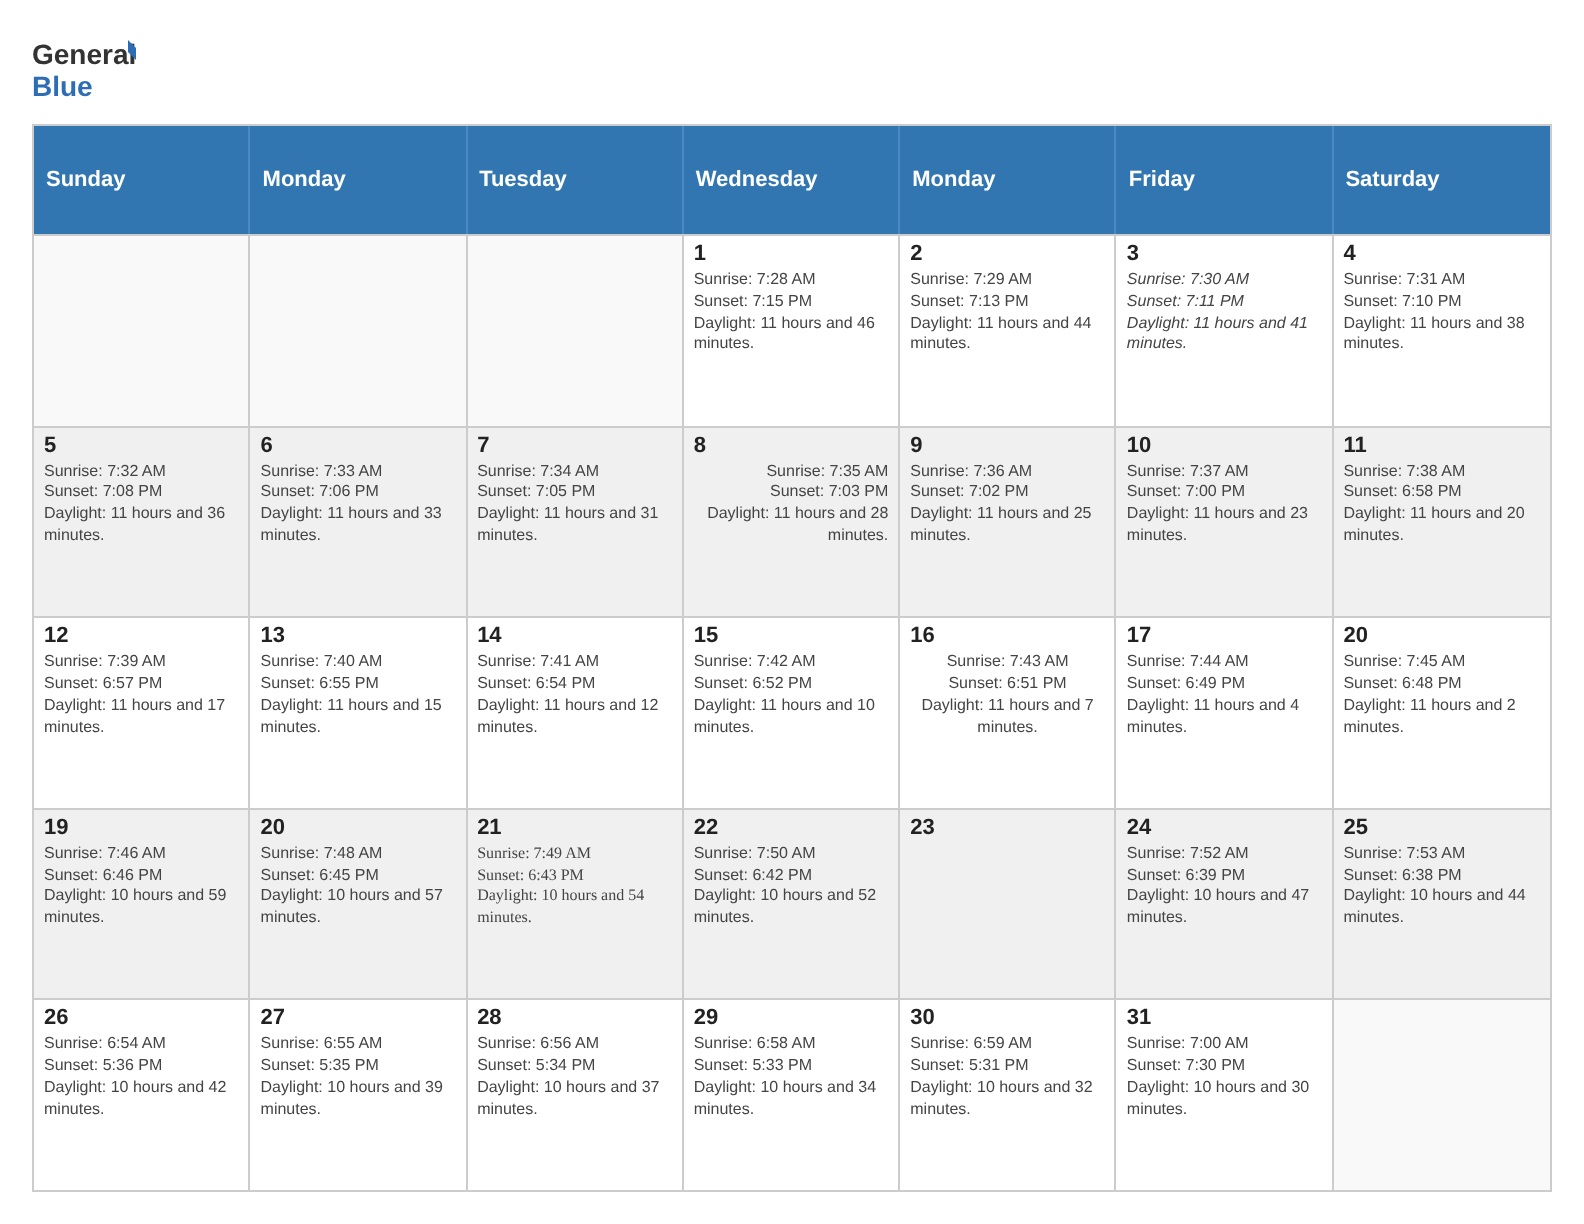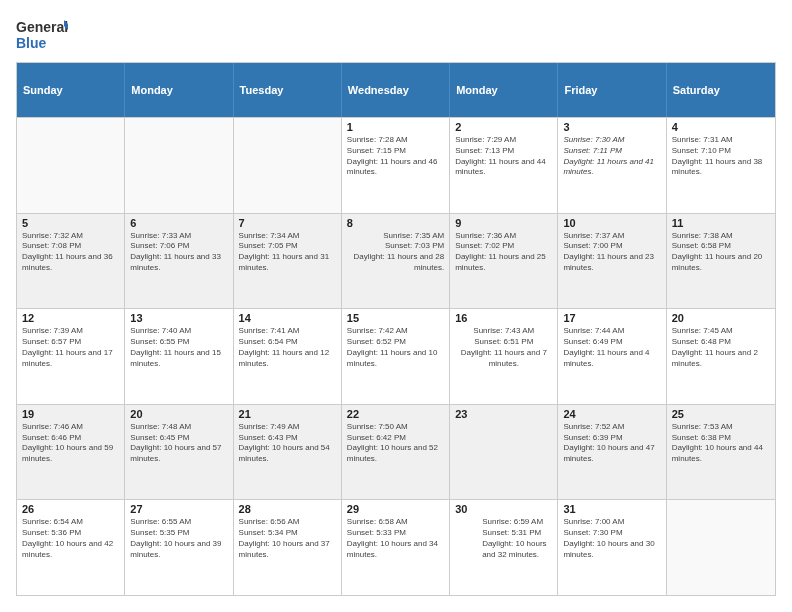--- a/index.html
+++ b/index.html
@@ -252,21 +252,21 @@
 Daylight: 10 hours and 59 minutes.</div>
           </div>
           <div class="cal-cell shaded">
             <span class="day-num">20</span>
             <div class="cell-text" style="white-space: pre-line;">Sunrise: 7:48 AM
 Sunset: 6:45 PM
 Daylight: 10 hours and 57 minutes.</div>
           </div>
           <div class="cal-cell shaded">
             <span class="day-num">21</span>
-            <div class="cell-text" style="white-space: pre-line;">Sunrise: 7:49 AM
+            <div class="cell-text" style="white-space: pre-line; font-family: Liberation Serif, serif;">Sunrise: 7:49 AM
 Sunset: 6:43 PM
 Daylight: 10 hours and 54 minutes.</div>
           </div>
           <div class="cal-cell shaded">
             <span class="day-num">22</span>
             <div class="cell-text" style="white-space: pre-line;">Sunrise: 7:50 AM
 Sunset: 6:42 PM
 Daylight: 10 hours and 52 minutes.</div>
           </div>
           <div class="cal-cell shaded">
@@ -305,21 +305,21 @@
 Daylight: 10 hours and 37 minutes.</div>
           </div>
           <div class="cal-cell">
             <span class="day-num">29</span>
             <div class="cell-text" style="white-space: pre-line;">Sunrise: 6:58 AM
 Sunset: 5:33 PM
 Daylight: 10 hours and 34 minutes.</div>
           </div>
           <div class="cal-cell">
             <span class="day-num">30</span>
-            <div class="cell-text" style="white-space: pre-line; margin-left: 27px;">Sunrise: 6:59 AM
+            <div class="cell-text" style="white-space: pre-line;">Sunrise: 6:59 AM
 Sunset: 5:31 PM
 Daylight: 10 hours and 32 minutes.</div>
           </div>
           <div class="cal-cell">
             <span class="day-num">31</span>
             <div class="cell-text" style="white-space: pre-line;">Sunrise: 7:00 AM
 Sunset: 7:30 PM
 Daylight: 10 hours and 30 minutes.</div>
           </div>
           <div class="cal-cell empty"></div>

